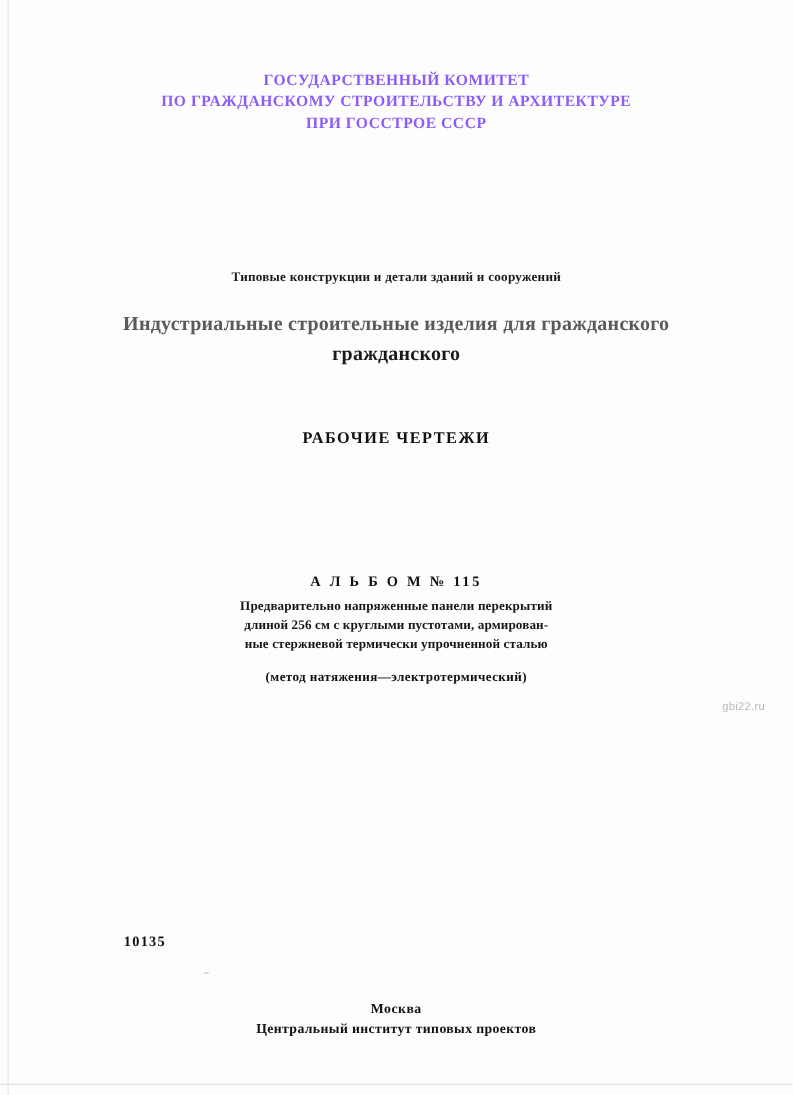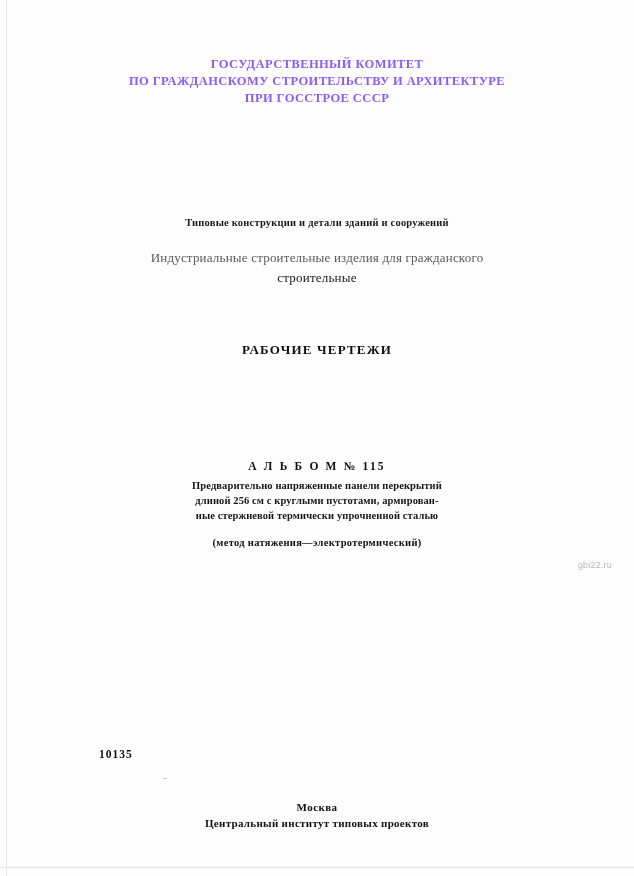--- a/index.html
+++ b/index.html
@@ -69,22 +69,22 @@
     top: 200px;
     font-size: 10.5px;
     font-weight: bold;
     color: #1a1a1a;
     letter-spacing: 0.2px;
     margin-top: 16px;
   }
 
   .subtitle2 {
     top: 248px;
-    font-size: 13px;
-    font-weight: normal;
+    font-size: 16px;
+    font-weight: bold;
     color: #1a1a1a;
     letter-spacing: 0.2px;
     line-height: 1.5;
   }
   .subtitle2 .faded {
     color: #5a5a5a;
   }
 
   .working-drawings {
     top: 341px;
@@ -182,21 +182,21 @@
   <div class="block header">
     <div class="l1">ГОСУДАРСТВЕННЫЙ КОМИТЕТ</div>
     <div class="l2">ПО ГРАЖДАНСКОМУ СТРОИТЕЛЬСТВУ И АРХИТЕКТУРЕ</div>
     <div class="l3">ПРИ ГОССТРОЕ СССР</div>
   </div>
 
   <div class="block subtitle1">Типовые конструкции и детали зданий и сооружений</div>
 
   <div class="block subtitle2">
     <div class="faded">Индустриальные строительные изделия для гражданского</div>
-    <div>строительные</div>
+    <div>гражданского</div>
   </div>
 
   <div class="block working-drawings">РАБОЧИЕ ЧЕРТЕЖИ</div>
 
 
 
   <div class="block album-title">А Л Ь Б О М № 115</div>
 
   <div class="block album-desc">
     <div>Предварительно напряженные панели перекрытий</div>

